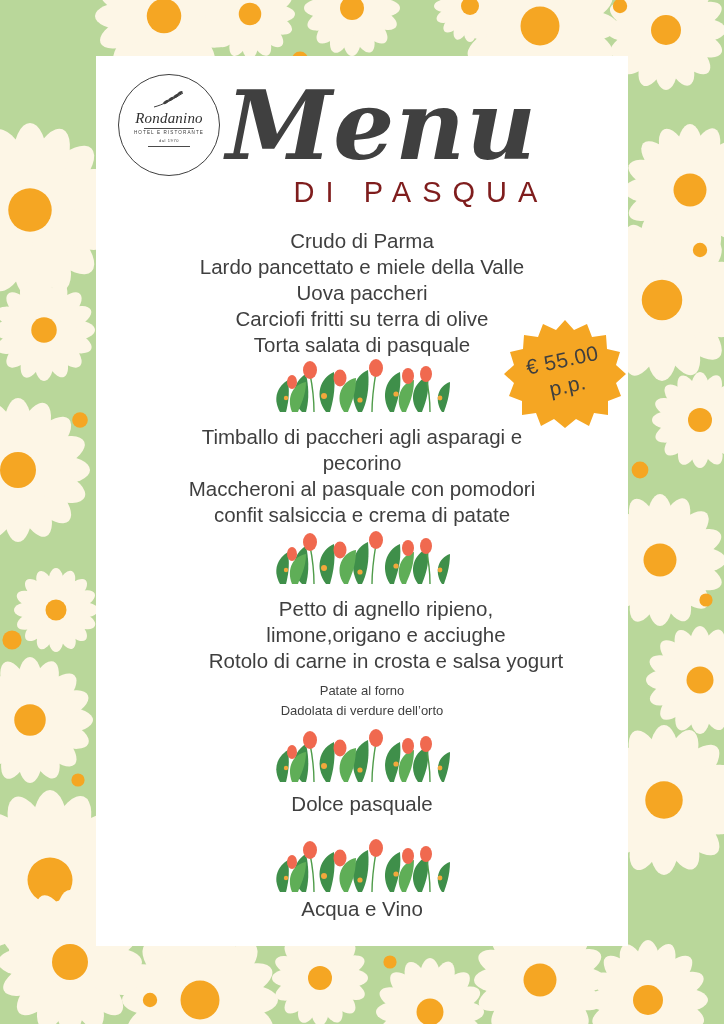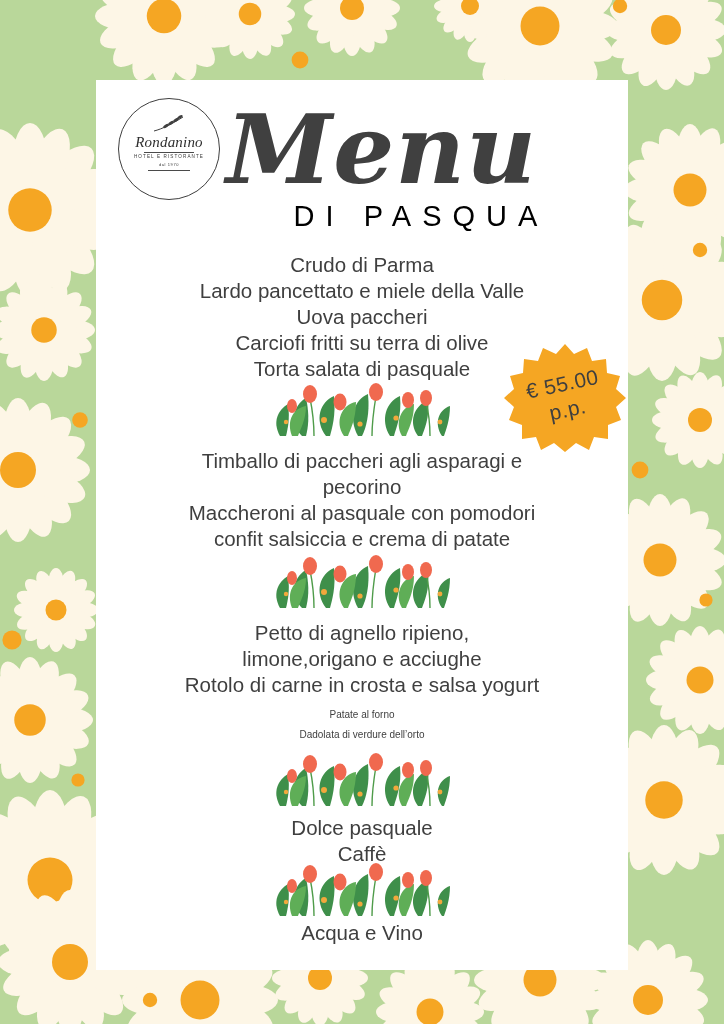--- a/index.html
+++ b/index.html
@@ -27,21 +27,20 @@
   
   #menu-card {
     position: absolute;
     left: 96px;
     top: 56px;
     width: 532px;
     height: 890px;
     background: #ffffff;
     z-index: 5;
     overflow: hidden;
-    margin-top: 24px;
   }
 
   
   .logo-wrap {
     position: absolute;
     left: 22px;
     top: 18px;
     width: 102px;
     height: 102px;
   }
@@ -120,44 +119,44 @@
     white-space: nowrap;
   }
   #menu-subtitle {
     position: absolute;
     left: 130px;
     top: 120px;
     width: 390px;
     text-align: center;
     font-size: 29px;
     letter-spacing: 11px;
-    color: #000000;
+    color: #7f1d1d;
   }
 
   
   .course {
     position: absolute;
     left: 0;
     width: 532px;
     text-align: center;
     color: #3f3f3f;
   }
   .course .line {
     font-size: 20.5px;
     line-height: 26px;
     white-space: nowrap;
   }
   .course.small .line {
-    font-size: 10px;
+    font-size: 13px;
     line-height: 20px;
   }
 
   #course-antipasti { top: 172px; }
   #course-primi     { top: 368px; }
-  #course-secondi   { top: 540px; }
+  #course-secondi   { top: 540px; padding-left: 24px; }
   #course-contorni  { top: 625px; }
   #course-dolci     { top: 735px; }
   #course-bevande   { top: 840px; }
 
   
   .divider {
     position: absolute;
     left: 50%;
     transform: translateX(-50%);
     width: 200px;
@@ -416,21 +415,20 @@
       <circle cx="62" cy="44" r="3"></circle>
       <circle cx="98" cy="48" r="2.6"></circle>
       <circle cx="134" cy="42" r="2.6"></circle>
       <circle cx="24" cy="46" r="2.2"></circle>
       <circle cx="178" cy="46" r="2.4"></circle>
     </g>
   </svg>
 
   <div class="course" id="course-dolci">
     <div class="line">Dolce pasquale</div>
-    <div class="line">Caffè</div>
   </div>
 
   <svg class="divider" id="divider-4" viewBox="0 0 200 62">
     <g fill="#3f8f4a">
       <path d="M18 60 C10 46 16 34 26 28 C28 42 26 52 24 60 Z"></path>
       <path d="M40 60 C28 48 30 30 44 22 C48 40 46 52 44 60 Z"></path>
       <path d="M64 60 C52 44 58 26 72 20 C74 40 70 52 68 60 Z"></path>
       <path d="M96 60 C86 42 92 24 106 18 C108 38 104 52 100 60 Z"></path>
       <path d="M128 60 C118 44 124 26 138 20 C140 40 134 52 132 60 Z"></path>
       <path d="M156 60 C146 46 152 30 166 24 C168 42 162 54 160 60 Z"></path>

